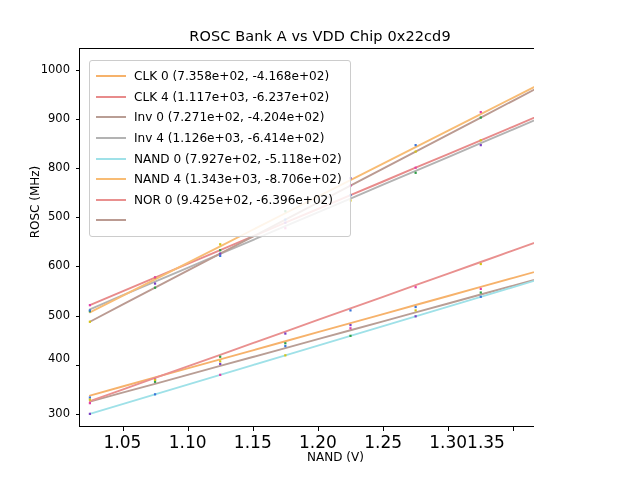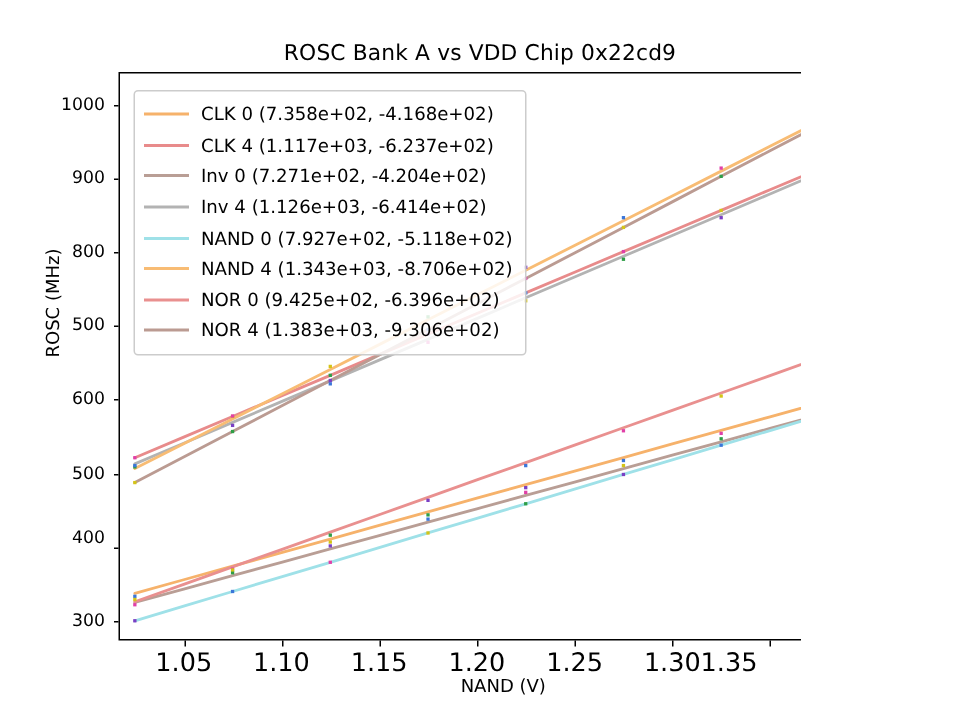--- a/index.html
+++ b/index.html
@@ -292,17 +292,16 @@
       <div class="legend-row">
         <span class="legend-swatch" style="border-top-color: rgb(248, 188, 116);"></span>
         <span class="legend-label">NAND 4 (1.343e+03, -8.706e+02)</span>
       </div>
       <div class="legend-row">
         <span class="legend-swatch" style="border-top-color: rgb(233, 144, 143);"></span>
         <span class="legend-label">NOR 0 (9.425e+02, -6.396e+02)</span>
       </div>
       <div class="legend-row">
         <span class="legend-swatch" style="border-top-color: rgb(187, 155, 146);"></span>
-        <span class="legend-label">NOR 4 (1.383e+03, -9.306e+02)</span>
       </div>
     </div>
 
 </div>
 
 </body></html>

